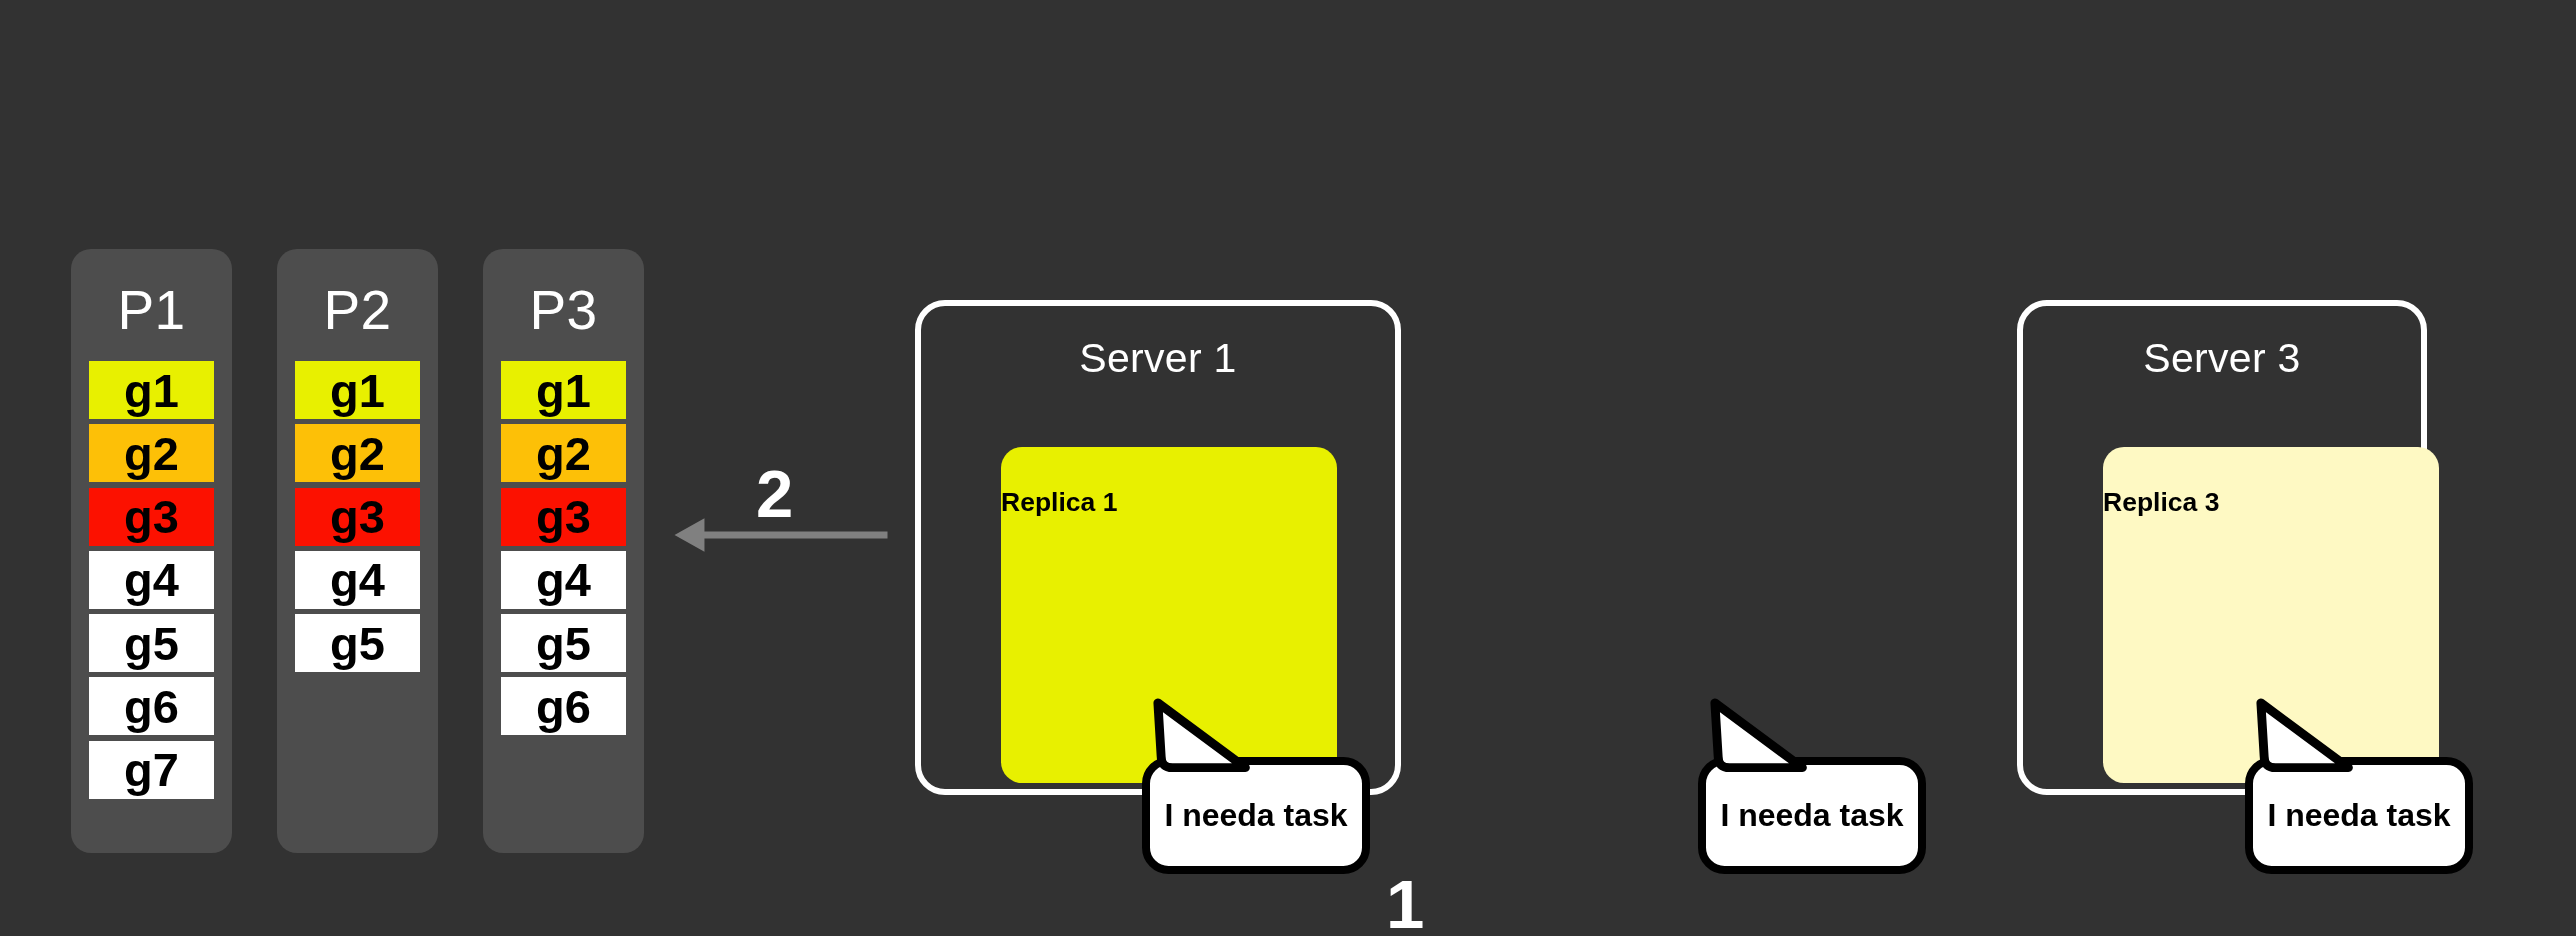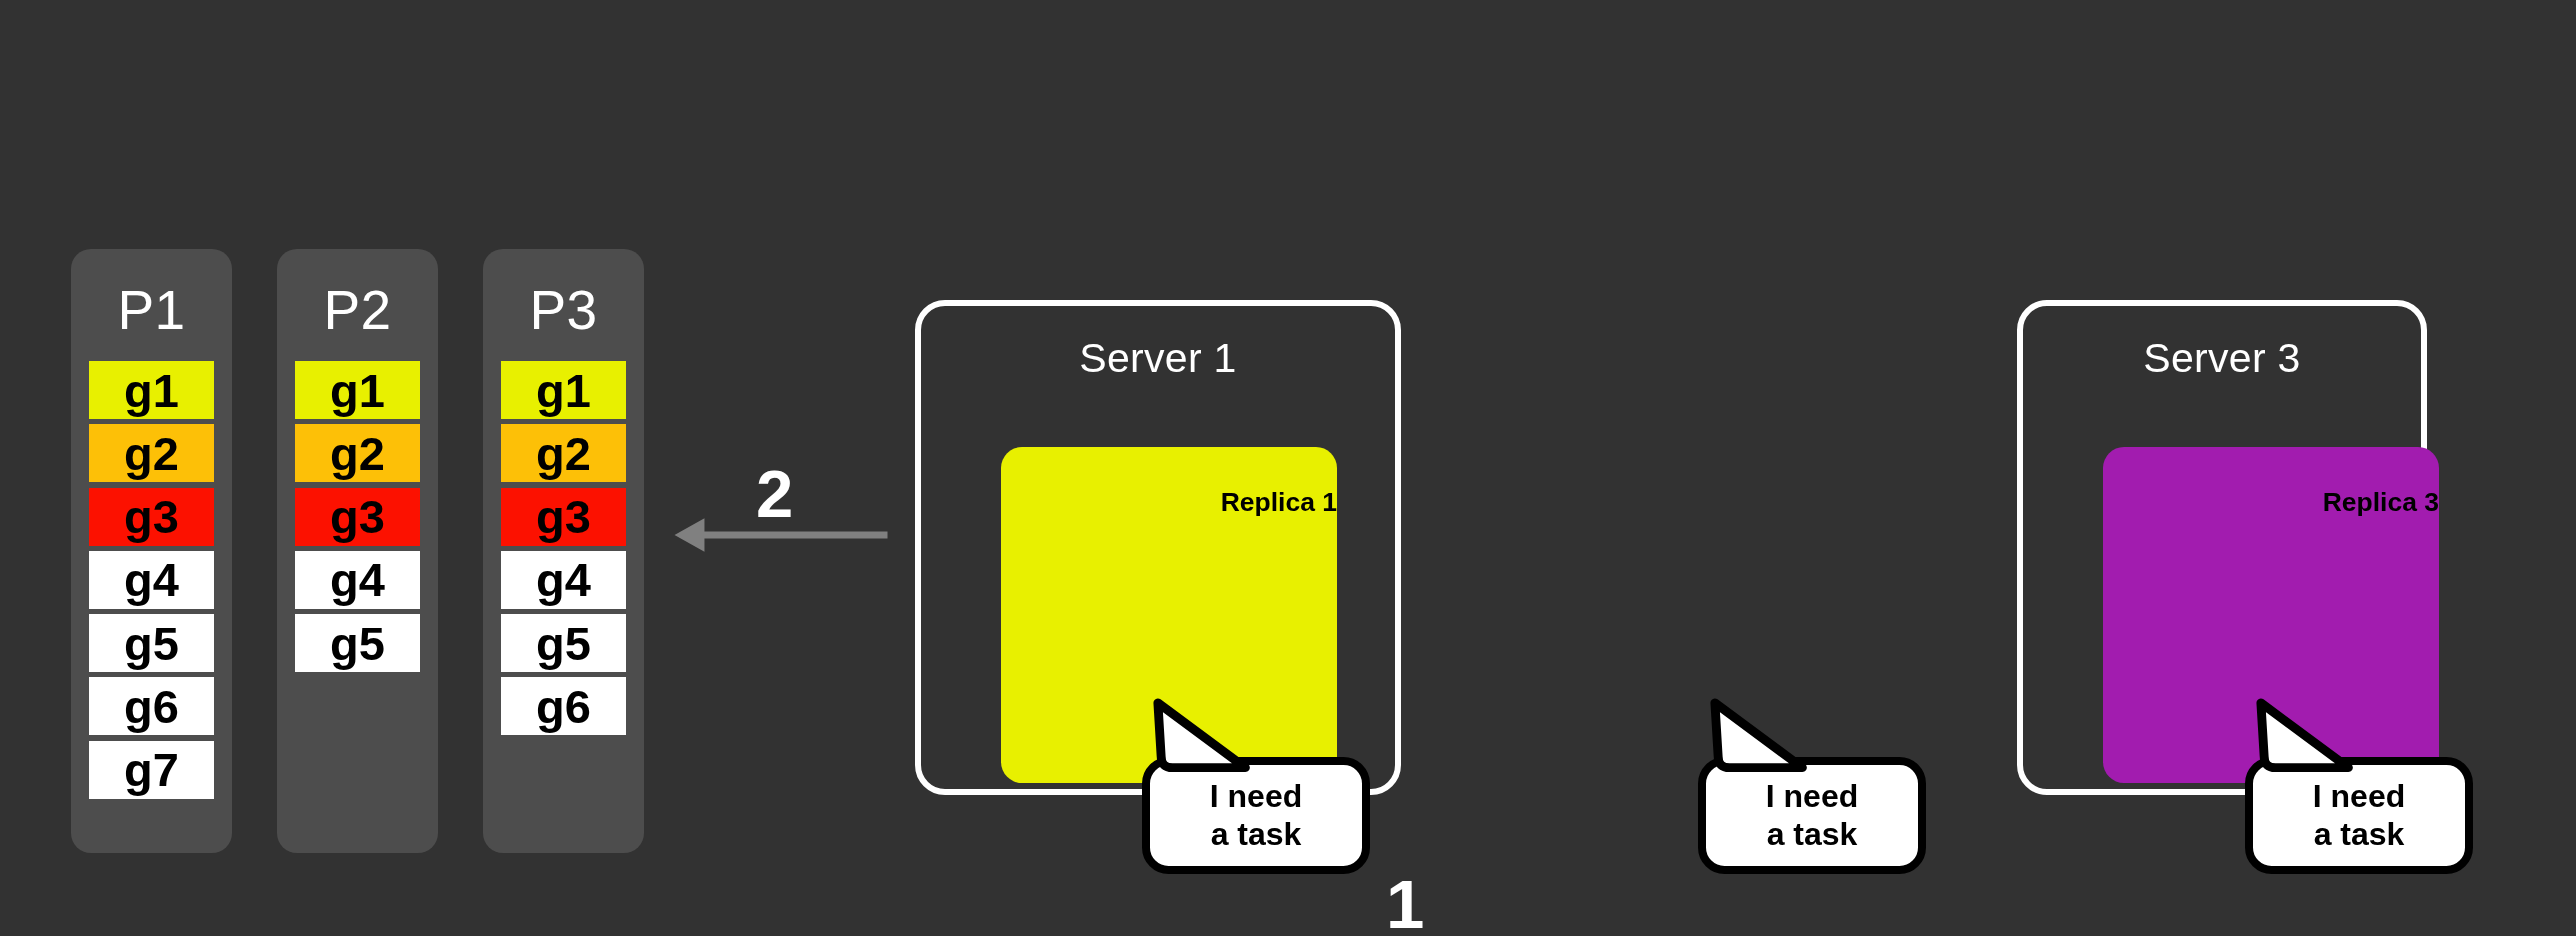--- a/index.html
+++ b/index.html
@@ -99,38 +99,37 @@
     width: 336px;
     height: 336px;
     border-radius: 21px;
     box-sizing: border-box;
   }
   .replica-label {
     position: absolute;
     top: 42px;
     left: 0;
     right: 0;
-    text-align: right;
+    text-align: left;
     color: #000000;
     font-size: 26.5px;
     font-weight: bold;
     line-height: 1;
   }
 
   
   .bubble {
     position: absolute;
     width: 228px;
     height: 117px;
     background: #ffffff;
     border: 8px solid #000000;
     border-radius: 26.5px;
     box-sizing: border-box;
     display: flex;
-    flex-direction: column;
     align-items: center;
     justify-content: center;
     z-index: 40;
   }
   .bubble-line {
     color: #000000;
     font-size: 32px;
     font-weight: bold;
     line-height: 1.16;
     white-space: nowrap;
@@ -221,21 +220,21 @@
   <svg class="bubble-tail" style="left:1706px; top:698px;" width="124" height="88" viewBox="0 0 140 100">
     <path d="M 10 6 L 118 86 L 28 86 Q 14 86 14 72 Z" fill="#ffffff" stroke="#000000" stroke-width="11" stroke-linejoin="round"></path>
   </svg>
   <div class="bubble" style="left:1698px; top:757px;">
     <div class="bubble-line">I need</div>
     <div class="bubble-line">a task</div>
   </div>
 
   <div class="server" style="left:2017px; top:300px; width:410px; height:495px;">
     <div class="server-title">Server 3</div>
-    <div class="replica" style="background:#a21caf;">
+    <div class="replica" style="background:#fef9c3;">
       <div class="replica-label">Replica 3</div>
     </div>
   </div>
   <svg class="bubble-tail" style="left:2252px; top:698px;" width="124" height="88" viewBox="0 0 140 100">
     <path d="M 10 6 L 118 86 L 28 86 Q 14 86 14 72 Z" fill="#ffffff" stroke="#000000" stroke-width="11" stroke-linejoin="round"></path>
   </svg>
   <div class="bubble" style="left:2245px; top:757px;">
     <div class="bubble-line">I need</div>
     <div class="bubble-line">a task</div>
   </div>

